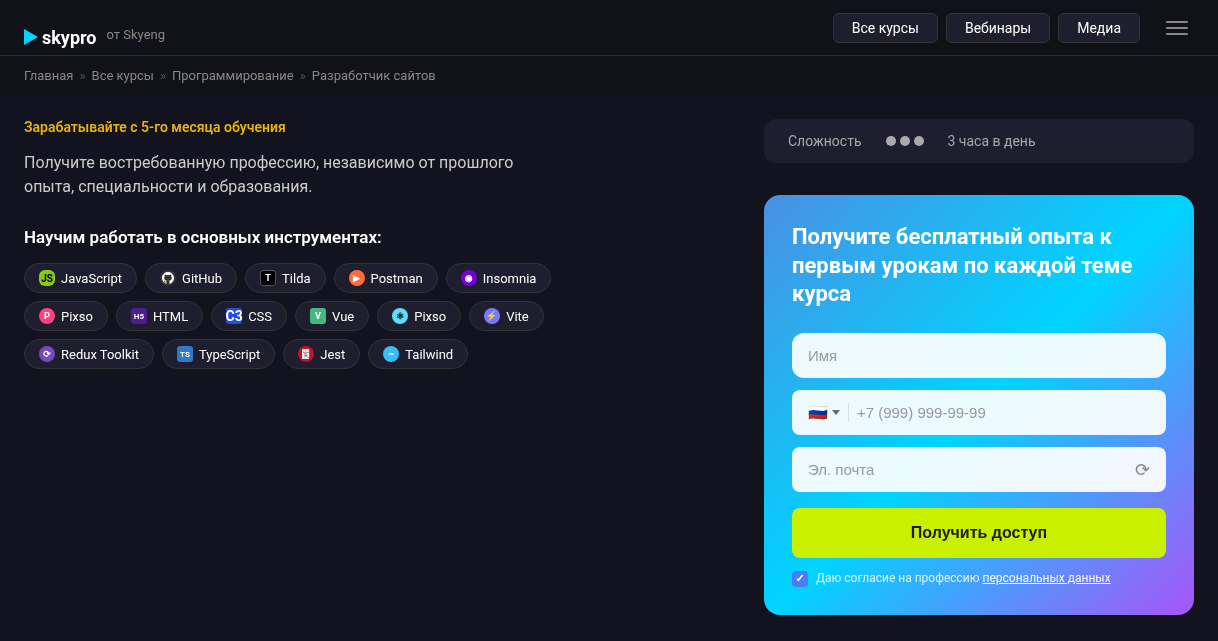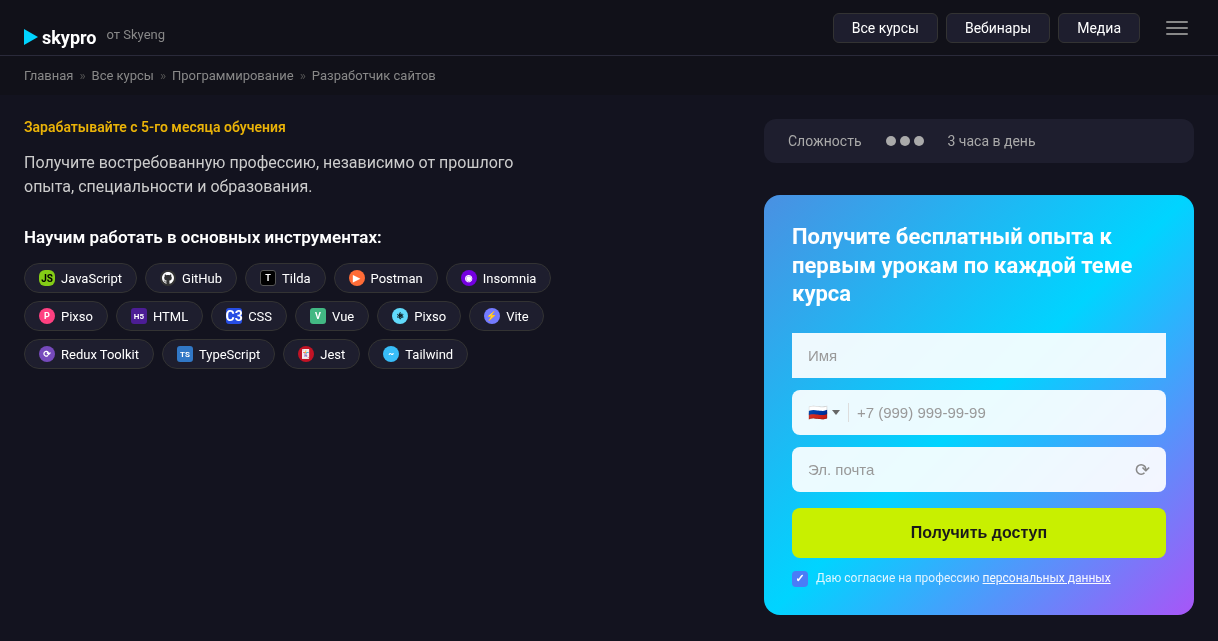--- a/index.html
+++ b/index.html
@@ -220,21 +220,21 @@
       font-weight: 700;
       color: #fff;
       margin-bottom: 24px;
       line-height: 1.3;
     }
     .form-group { margin-bottom: 12px; }
     .form-input {
       width: 100%;
       background: rgba(255,255,255,0.92);
       border: none;
-      border-radius: 0;
+      border-radius: 12px;
       padding: 14px 16px;
       font-size: 15px;
       color: #333;
       outline: none;
     }
     .form-input::placeholder { color: #999; }
     .phone-row {
       display: flex;
       align-items: center;
       background: rgba(255,255,255,0.92);

